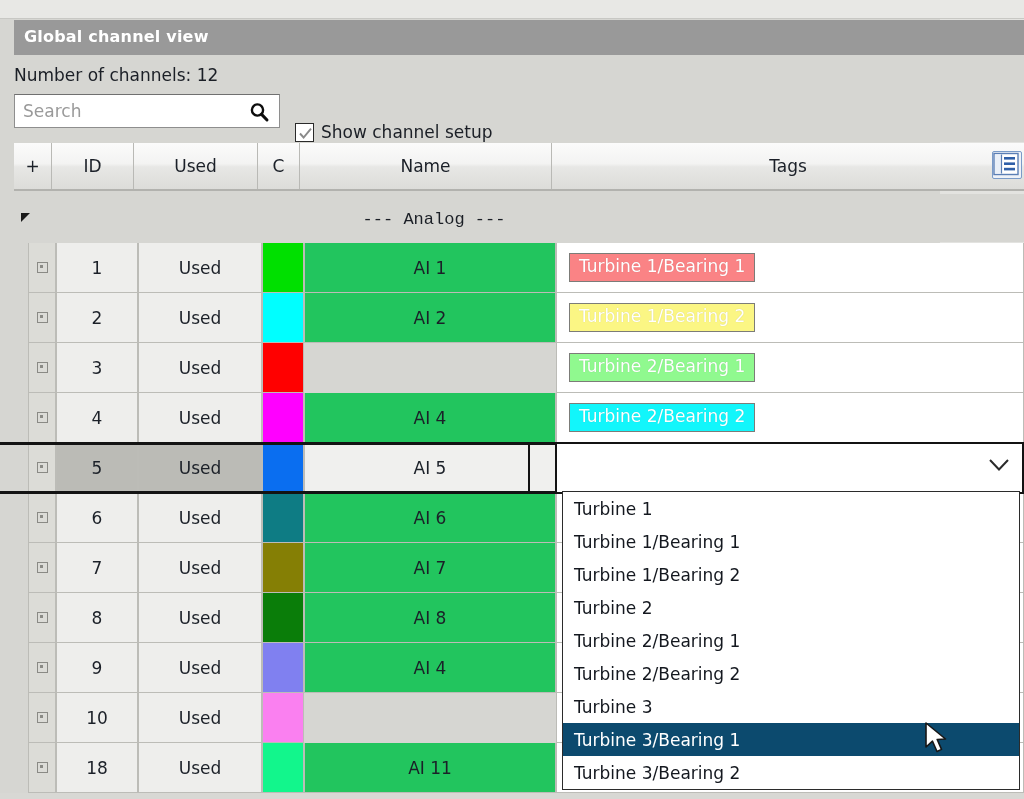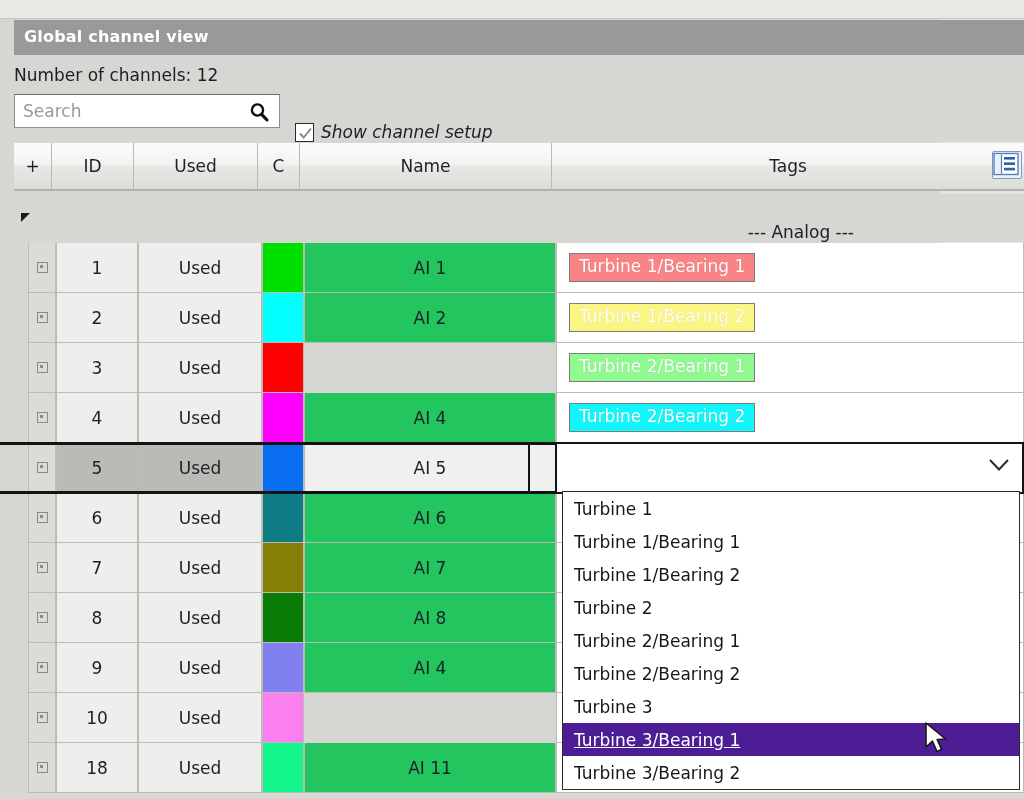--- a/index.html
+++ b/index.html
@@ -18,42 +18,42 @@
   .titlebar .ttl{position:absolute;left:10px;top:7px;color:#ffffff;font-weight:bold;font-size:16px;letter-spacing:.2px;}
 
   
   .toolbar{position:absolute;left:0;top:55px;width:1024px;height:87px;background:#d6d6d2;}
   .chancount{position:absolute;left:14px;top:10px;font-size:17px;color:#1b1f26;white-space:nowrap;}
   .searchbox{position:absolute;left:14px;top:39px;width:266px;height:34px;background:#ffffff;
     border:1px solid #8e8e8e;border-top-color:#707070;box-sizing:border-box;}
   .searchbox .sv{position:absolute;left:8px;top:6px;font-size:17px;color:#9a9a9a;}
   .searchbox .mag{position:absolute;right:9px;top:6px;width:22px;height:22px;}
 
-  .cbrow{position:absolute;display:flex;align-items:center;font-style:italic;}
+  .cbrow{position:absolute;display:flex;align-items:center;}
   .cb1{left:295px;top:67px;}
   .cb2{left:295px;top:106px;}
   .cbbox{width:19px;height:19px;background:#ffffff;border:1px solid #2a2a2a;box-sizing:border-box;position:relative;flex:0 0 auto;}
   .cbbox svg{position:absolute;left:2px;top:2px;}
   .cblabel{margin-left:7px;font-size:17px;color:#1b1f26;white-space:nowrap;}
 
   
   .hdr{position:absolute;left:14px;top:143px;width:1010px;height:48px;}
   .hc{position:absolute;top:0;height:46px;
       background:linear-gradient(to bottom,#fbfbfb 0%,#f3f3f2 45%,#e7e7e5 52%,#dcdcd9 100%);
       border-right:1px solid #b9b9b5;box-sizing:border-box;
       display:flex;align-items:center;justify-content:center;font-size:17px;color:#1b2028;}
   .hdr .base{position:absolute;left:0;top:46px;width:1010px;height:2px;background:#b2b2ae;}
   .colicon{position:absolute;right:2px;top:8px;width:30px;height:28px;border:1px solid #7a9bc8;
     border-radius:2px;background:#eef2f8;box-sizing:border-box;}
 
   
   .grouprow{position:absolute;left:14px;top:194px;width:1010px;height:48px;background:#d6d6d2;}
   .grouprow .tri{position:absolute;left:7px;top:19px;width:0;height:0;
      border-left:9px solid #1a1a1a;border-bottom:9px solid transparent;}
-  .grouprow .gt{position:absolute;left:0;top:28px;width:840px;text-align:right;font-size:17px;color:#1b1f26;}
+  .grouprow .gt{position:absolute;left:0;top:16px;width:840px;text-align:center;font-size:17px;color:#1b1f26;font-family:Liberation Mono, monospace;}
 
   
   .rows{position:absolute;left:14px;top:243px;width:1010px;height:556px;}
   .row{position:absolute;left:0;width:1010px;height:50px;}
   .cell{position:absolute;top:0;height:50px;box-sizing:border-box;
         display:flex;align-items:center;justify-content:center;font-size:17px;color:#1b2028;}
   .c-handle{left:14px;width:28px;background:#dcdcd7;border:1px solid #bcbcb7;border-top:none;}
   .c-handle .sq{width:9px;height:9px;border:1px solid #8a8a85;background:#dcdcd7;position:relative;}
   .c-handle .sq:after{content:"";position:absolute;left:2px;top:2px;width:3px;height:3px;background:#8a8a85;}
   .c-id{left:42px;width:82px;background:#eeeeec;border:1px solid #bcbcb7;border-top:none;}
@@ -77,21 +77,21 @@
   
   .combocell{position:absolute;left:555px;width:469px;height:52px;background:#ffffff;
      border:2px solid #131313;box-sizing:border-box;}
   .combocell .chev{position:absolute;right:12px;top:14px;}
 
   
   .dropdown{position:absolute;left:562px;width:458px;background:#ffffff;
      border:1px solid #2b2b2b;box-sizing:border-box;z-index:40;}
   .ddi{height:33px;display:flex;align-items:center;padding-left:11px;font-size:17px;color:#14181f;
        box-sizing:border-box;white-space:nowrap;}
-  .ddi.sel{background:#4c1d95;color:#ffffff;text-decoration:underline;}
+  .ddi.sel{background:#0c4a6e;color:#ffffff;}
   .cursor{position:absolute;z-index:60;pointer-events:none;}
   .bottomfade{position:absolute;left:0;bottom:0;width:1024px;height:6px;background:#d8d8d4;}
 </style>
 </head>
 <body>
 
 <div class="panel">
 
   <div class="topstrip"></div>
 

